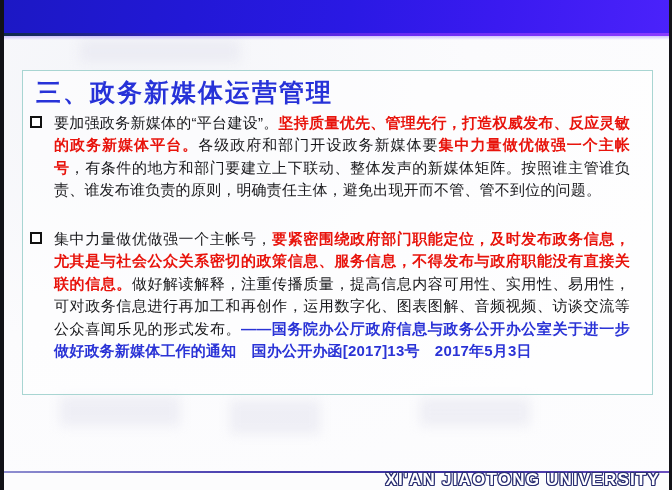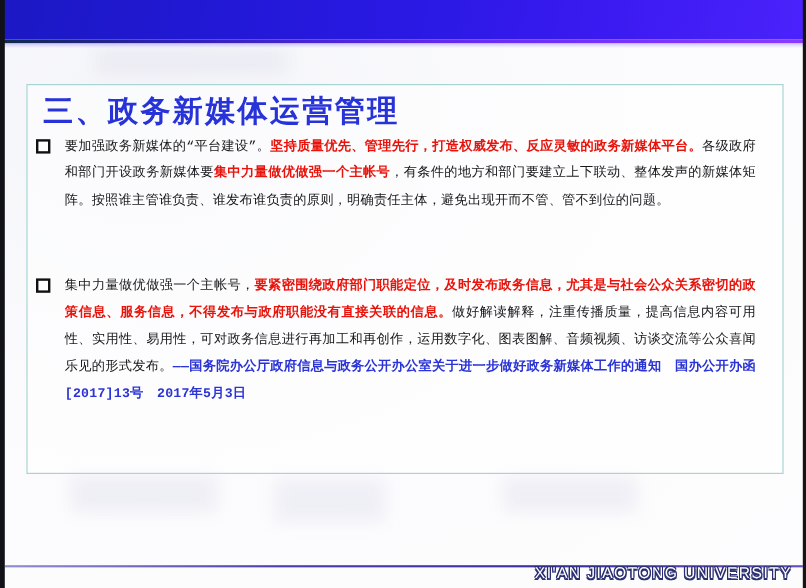--- a/index.html
+++ b/index.html
@@ -110,22 +110,22 @@
   .bullet-marker {
     position: absolute;
     left: 0; top: 4px;
     width: 12px; height: 12px;
     border: 2px solid #111111;
     background: #ffffff;
     box-sizing: border-box;
   }
   .bullet-text {
     margin-left: 24px;
-    font-family: Liberation Mono, monospace;
-    font-size: 11px;
+    font-family: Liberation Sans, sans-serif;
+    font-size: 15px;
     line-height: 22.4px;
     color: #17171a;
     text-align: justify;
     text-justify: inter-character;
     letter-spacing: 0.2px;
   }
   .tx-black { color: #17171a; }
   .tx-red   { color: #e8140c; font-weight: 700; }
   .tx-blue  { color: #2a33d6; font-weight: 700; }
 
@@ -141,22 +141,22 @@
     position: absolute;
     left: 0; top: 473px;
     width: 672px; height: 17px;
     background: #fcfcfd;
     z-index: 6;
   }
   #university-name {
     position: absolute;
     right: 12px; top: 470px;
     font-family: "Liberation Sans", "DejaVu Sans", sans-serif;
-    font-weight: 400;
-    font-size: 13px;
+    font-weight: 700;
+    font-size: 17px;
     letter-spacing: 1.2px;
     color: #ffffff;
     text-shadow:
       -1px 0 #2b2f72, 1px 0 #2b2f72, 0 -1px #2b2f72, 0 1px #2b2f72,
       1px 1px #2b2f72, -1px -1px #2b2f72, 1px -1px #2b2f72, -1px 1px #2b2f72;
     white-space: nowrap;
     z-index: 7;
   }
 
   

